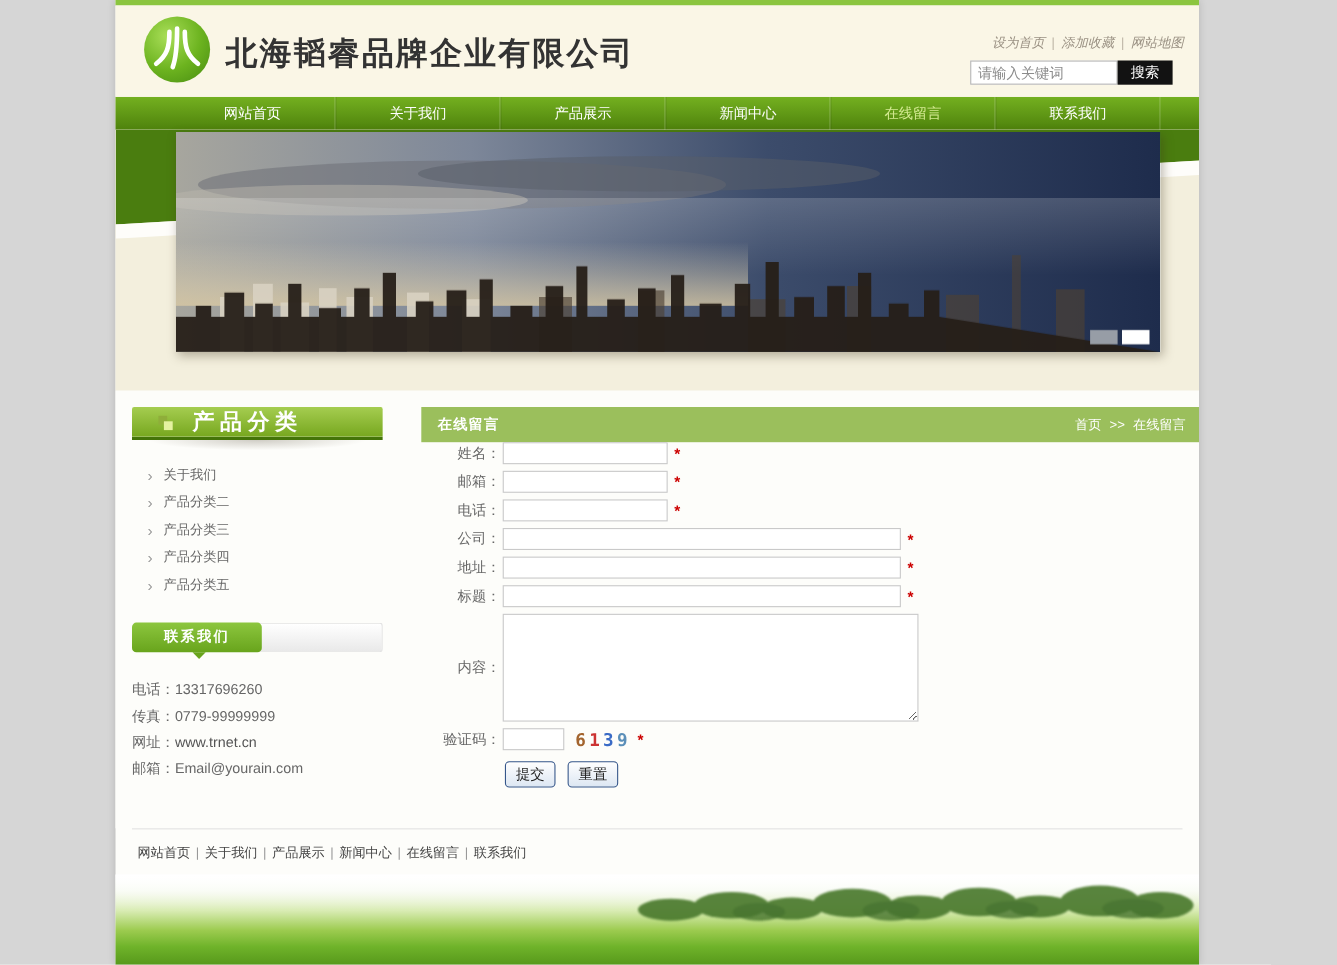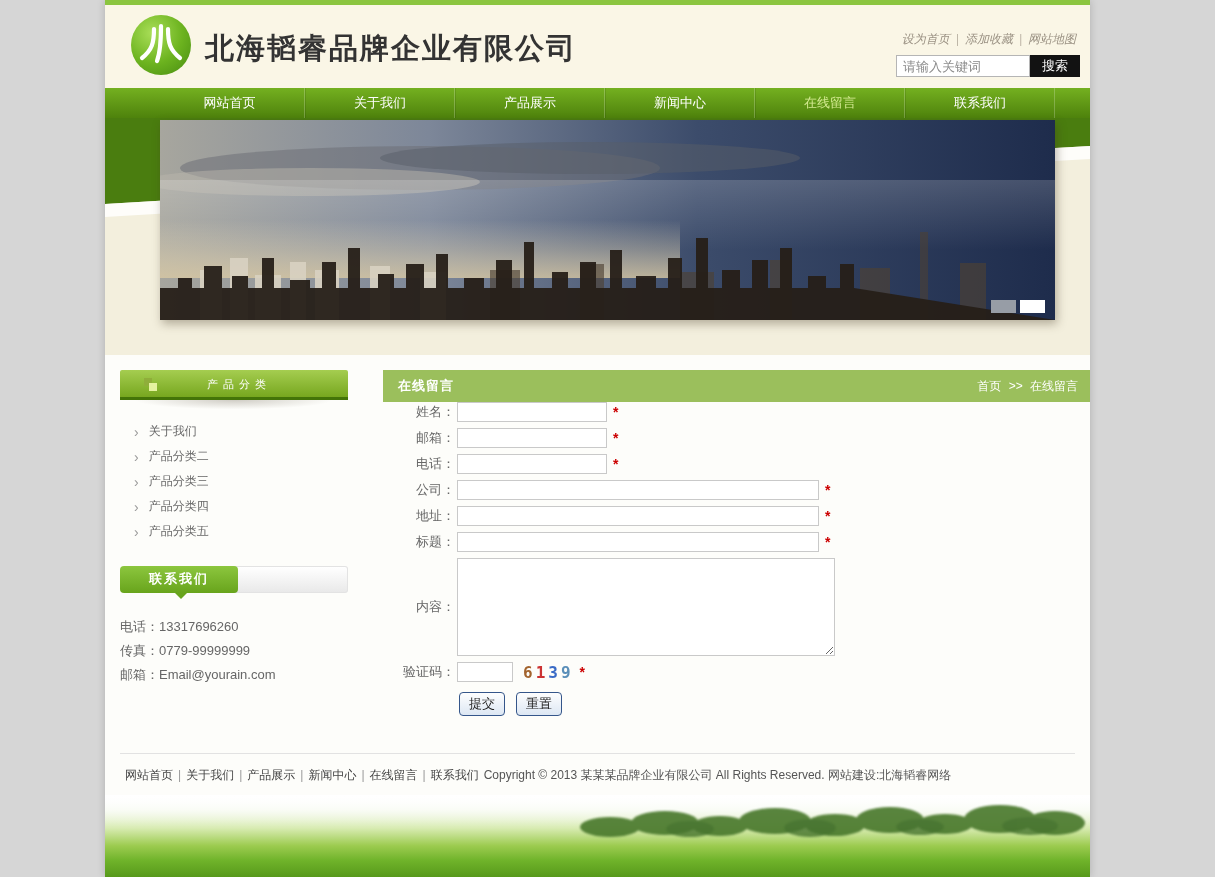--- a/index.html
+++ b/index.html
@@ -14,21 +14,21 @@
 
   
   .top-strip { height:5px; background:#8bc53f; }
   .header { height:83px; background:#faf6e6; position:relative; }
   .logo { position:absolute; left:24px; top:8px; width:64px; height:64px; }
   .site-title { position:absolute; left:100px; top:24px; font-size:29px; font-weight:bold;
     color:#333; letter-spacing:2px; white-space:nowrap; }
   .top-links { position:absolute; right:10px; top:26px; font-size:12px; color:#9a9183;font-style:italic; }
   .top-links a { color:#9a9183; text-decoration:none; margin:0 4px; cursor:pointer; }
   .tl-sep { color:#bdb5a6; margin:0 2px; }
-  .search-box { position:absolute; right:10px; top:50px; display:flex;padding-left:16px; }
+  .search-box { position:absolute; right:24px; top:50px; display:flex;padding-left:16px; }
   .search-input { width:134px; height:22px; border:1px solid #b5b5b5; padding:0 6px;
     font-size:13px; color:#333; background:#fff; outline:none; }
   .search-input::placeholder { color:#8b8b8b; }
   .search-btn { width:50px; height:22px; background:#121212; color:#fff; border:0;
     font-size:13px; cursor:pointer; line-height:20px; }
 
   
   .nav { height:30px; background:linear-gradient(#74b020,#4e820c); display:flex; padding-left:50px; }
   .nav-item { width:150px; line-height:30px; text-align:center; color:#fff; font-size:13px;
     text-decoration:none; cursor:pointer; border-left:1px solid rgba(0,0,0,.10);
@@ -49,22 +49,22 @@
   .dot { width:25px; height:13px; background:#979da6; cursor:pointer; }
   .dot.active { background:#ffffff; }
 
   
   .content { display:flex; height:398px; padding:15px 0 0 15px; background:#fdfdfa; }
   .sidebar { width:228px; flex-shrink:0; }
   .main { margin-left:35px; width:707px; }
 
   
   .cat-header { height:30px; background:linear-gradient(#a5cd50,#77a71f); border-bottom:3px solid #447408;
-    border-radius:2px 2px 0 0; position:relative; color:#fff; font-weight:normal; font-size:11px;
-    letter-spacing:5px; line-height:28px; padding-left:87px; }
+    border-radius:2px 2px 0 0; position:relative; color:#fff; font-weight:bold; font-size:20px;
+    letter-spacing:5px; line-height:28px; padding-left:55px; }
   .cat-icon { position:absolute; left:24px; top:8px; width:14px; height:14px; }
   .cat-icon .sq1 { position:absolute; left:0; top:0; width:8px; height:8px; background:#8fae3a; }
   .cat-icon .sq2 { position:absolute; left:5px; top:5px; width:8px; height:8px; background:#e4f2a0; }
   .cat-shadow { height:13px; margin-bottom:6px;
     background:radial-gradient(ellipse 60% 100% at 50% 0, rgba(90,80,60,.28), transparent 72%); }
   .cat-list { list-style:none; margin:4px 0 0 0; padding:0; }
   .cat-item { display:flex; align-items:center; height:25px; font-size:12px; color:#666;
     padding-left:14px; cursor:pointer; }
   .cat-item .arrow { color:#9a9a9a; margin-right:10px; font-size:14px; line-height:1; }
 
@@ -252,20 +252,21 @@
         </ul>
 
       <div class="contact-widget">
         <div class="contact-tabs">
           <div class="contact-tab-active">联系我们</div>
           <div class="contact-tab-rest"></div>
         </div>
         <div class="contact-info">
             <div class="contact-line"><span>电话：</span><span>13317696260</span></div>
             <div class="contact-line"><span>传真：</span><span>0779-99999999</span></div>
+            <div class="contact-line"><span>网址：</span><a>www.trnet.cn</a></div>
             <div class="contact-line"><span>邮箱：</span><span>Email@yourain.com</span></div>
           </div>
       </div>
     </div>
 
     <div class="main">
       <div class="main-bar">
         <span class="main-bar-title">在线留言</span>
         <span class="breadcrumb">
           <a>首页</a>
@@ -336,21 +337,20 @@
         <div class="form-buttons">
           <button class="btn">提交</button>
           <button class="btn">重置</button>
         </div>
       </div>
     </div>
   </div>
 
   <div class="footer">
     <div class="footer-links"><a>网站首页</a><span class="fl-sep">|</span><a>关于我们</a><span class="fl-sep">|</span><a>产品展示</a><span class="fl-sep">|</span><a>新闻中心</a><span class="fl-sep">|</span><a>在线留言</a><span class="fl-sep">|</span><a>联系我们</a></div>
-    <div class="copyright">Copyright © 2013 某某某品牌企业有限公司 All Rights Reserved. 网站建设:北海韬睿网络</div>
   </div>
 
   <div class="grass">
     <svg class="trees" viewBox="0 0 520 40">
       <g fill="#4b7a2e">
         <ellipse cx="40" cy="26" rx="30" ry="10"></ellipse>
           <ellipse cx="95" cy="22" rx="34" ry="12"></ellipse>
         <ellipse cx="150" cy="25" rx="28" ry="10"></ellipse>
           <ellipse cx="205" cy="20" rx="36" ry="13"></ellipse>
         <ellipse cx="265" cy="24" rx="30" ry="11"></ellipse>

